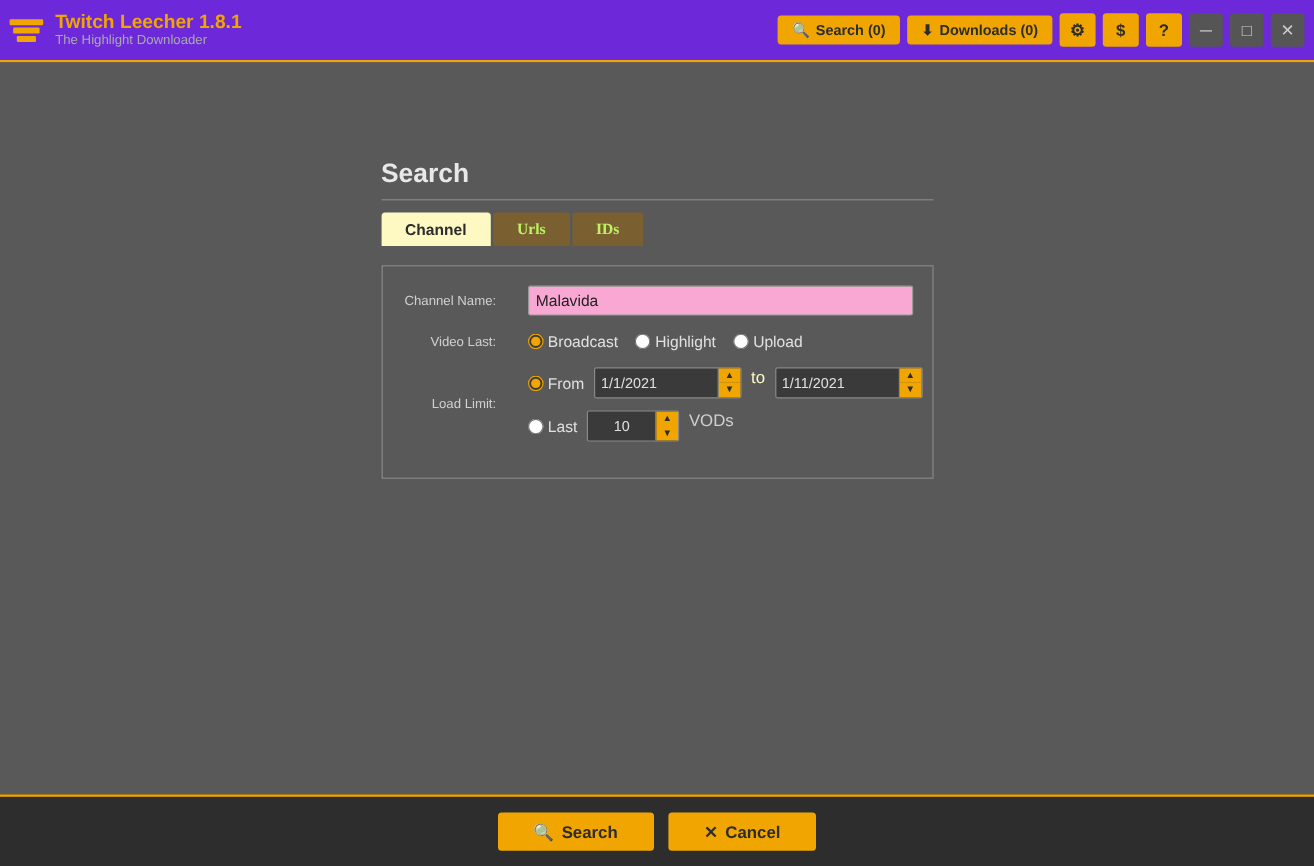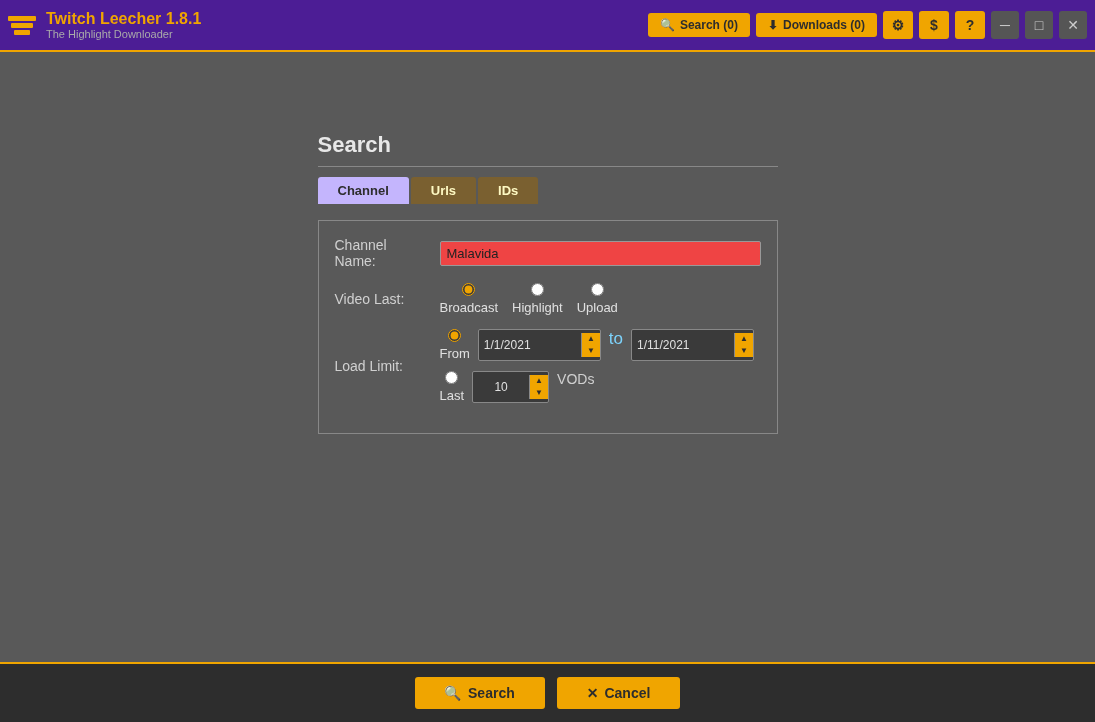--- a/index.html
+++ b/index.html
@@ -11,21 +11,21 @@
       font-family: 'Segoe UI', Arial, sans-serif;
       font-size: 13px;
       color: #e0e0e0;
       overflow: hidden;
       display: flex;
       flex-direction: column;
     }
 
     
     #titlebar {
-      background: #4c1d95;
+      background: #6d28d9;
       height: 52px;
       display: flex;
       align-items: center;
       padding: 0 8px;
       border-bottom: 2px solid #f0a500;
       flex-shrink: 0;
     }
 
     #logo {
       display: flex;
@@ -149,78 +149,79 @@
       color: #2d2d2d;
       border: none;
       border-radius: 3px 3px 0 0;
       padding: 6px 20px;
       font-size: 13px;
       font-weight: bold;
       cursor: pointer;
     }
 
     .tab.active {
-      background: #c4b5fd;
+      background: #fef9c3;
     }
 
     .tab:not(.active) {
       background: #7a6030;
-      color: #fef9c3;
+      color: #bef264;
+      font-family: Liberation Serif, serif;
     }
 
     
     #search-form {
       border: 1px solid #888;
       padding: 16px;
       background: transparent;
     }
 
     .form-row {
       display: flex;
       align-items: center;
       margin-bottom: 14px;
     }
 
     .form-label {
       width: 105px;
+      text-align: right;
       padding-right: 26px;
       color: #d0d0d0;
       flex-shrink: 0;
-      font-size: 14px;
+      font-size: 11px;
     }
 
     .form-control-group {
       flex: 1;
       display: flex;
       align-items: center;
       gap: 8px;
     }
 
     #channel-name-input {
       width: 100%;
-      background: #ef4444;
+      background: #f9a8d4;
       border: 1px solid #999;
       border-radius: 2px;
       padding: 4px 6px;
       font-size: 13px;
       color: #222;
     }
 
     .radio-group {
       display: flex;
       align-items: center;
       gap: 14px;
     }
 
     .radio-item {
       display: flex;
       align-items: center;
       gap: 4px;
       cursor: pointer;
-      flex-direction: column;
     }
 
     .radio-item input[type="radio"] {
       cursor: pointer;
       accent-color: #f0a500;
     }
 
     
     .load-limit-col {
       display: flex;
@@ -265,22 +266,22 @@
       width: 18px;
       height: 12px;
       cursor: pointer;
       display: flex;
       align-items: center;
       justify-content: center;
       line-height: 1;
     }
 
     .to-label {
-      color: #7dd3fc;
-      font-size: 17px;
+      color: #fef9c3;
+      font-size: 14px;
     }
 
     .vods-label {
       color: #d0d0d0;
       font-size: 14px;
     }
 
     
     #bottom-bar {
       height: 60px;

